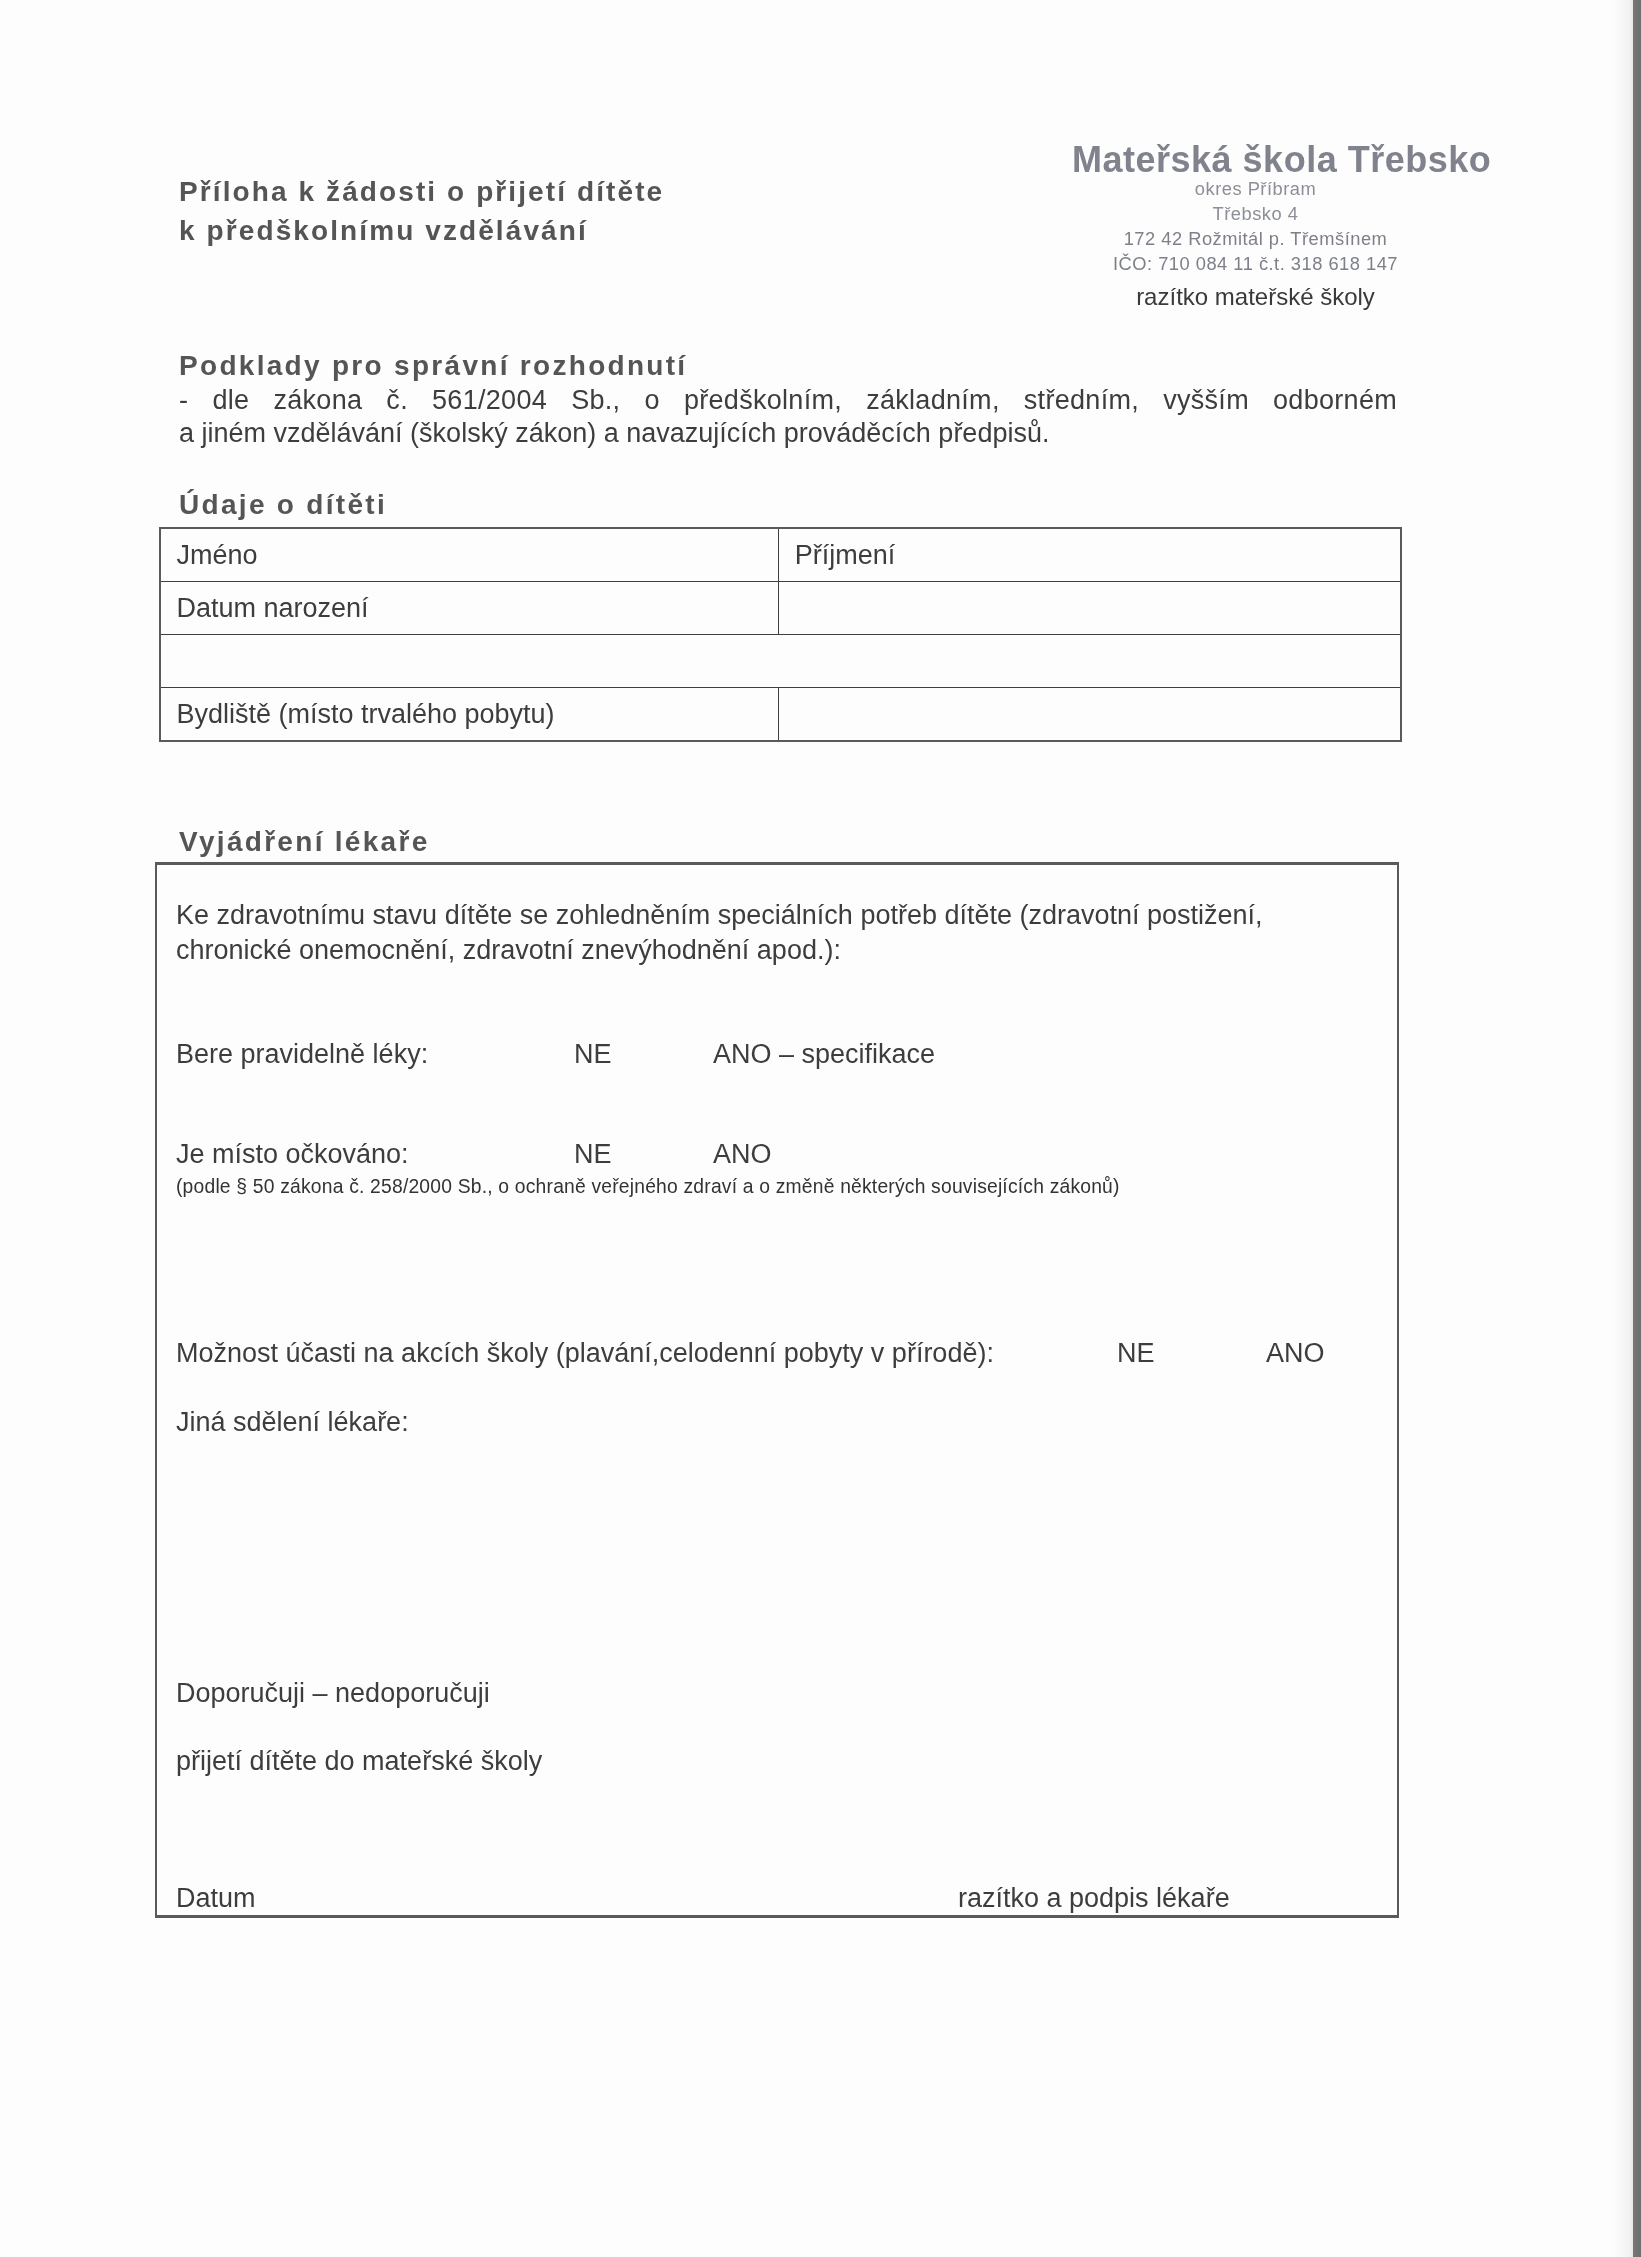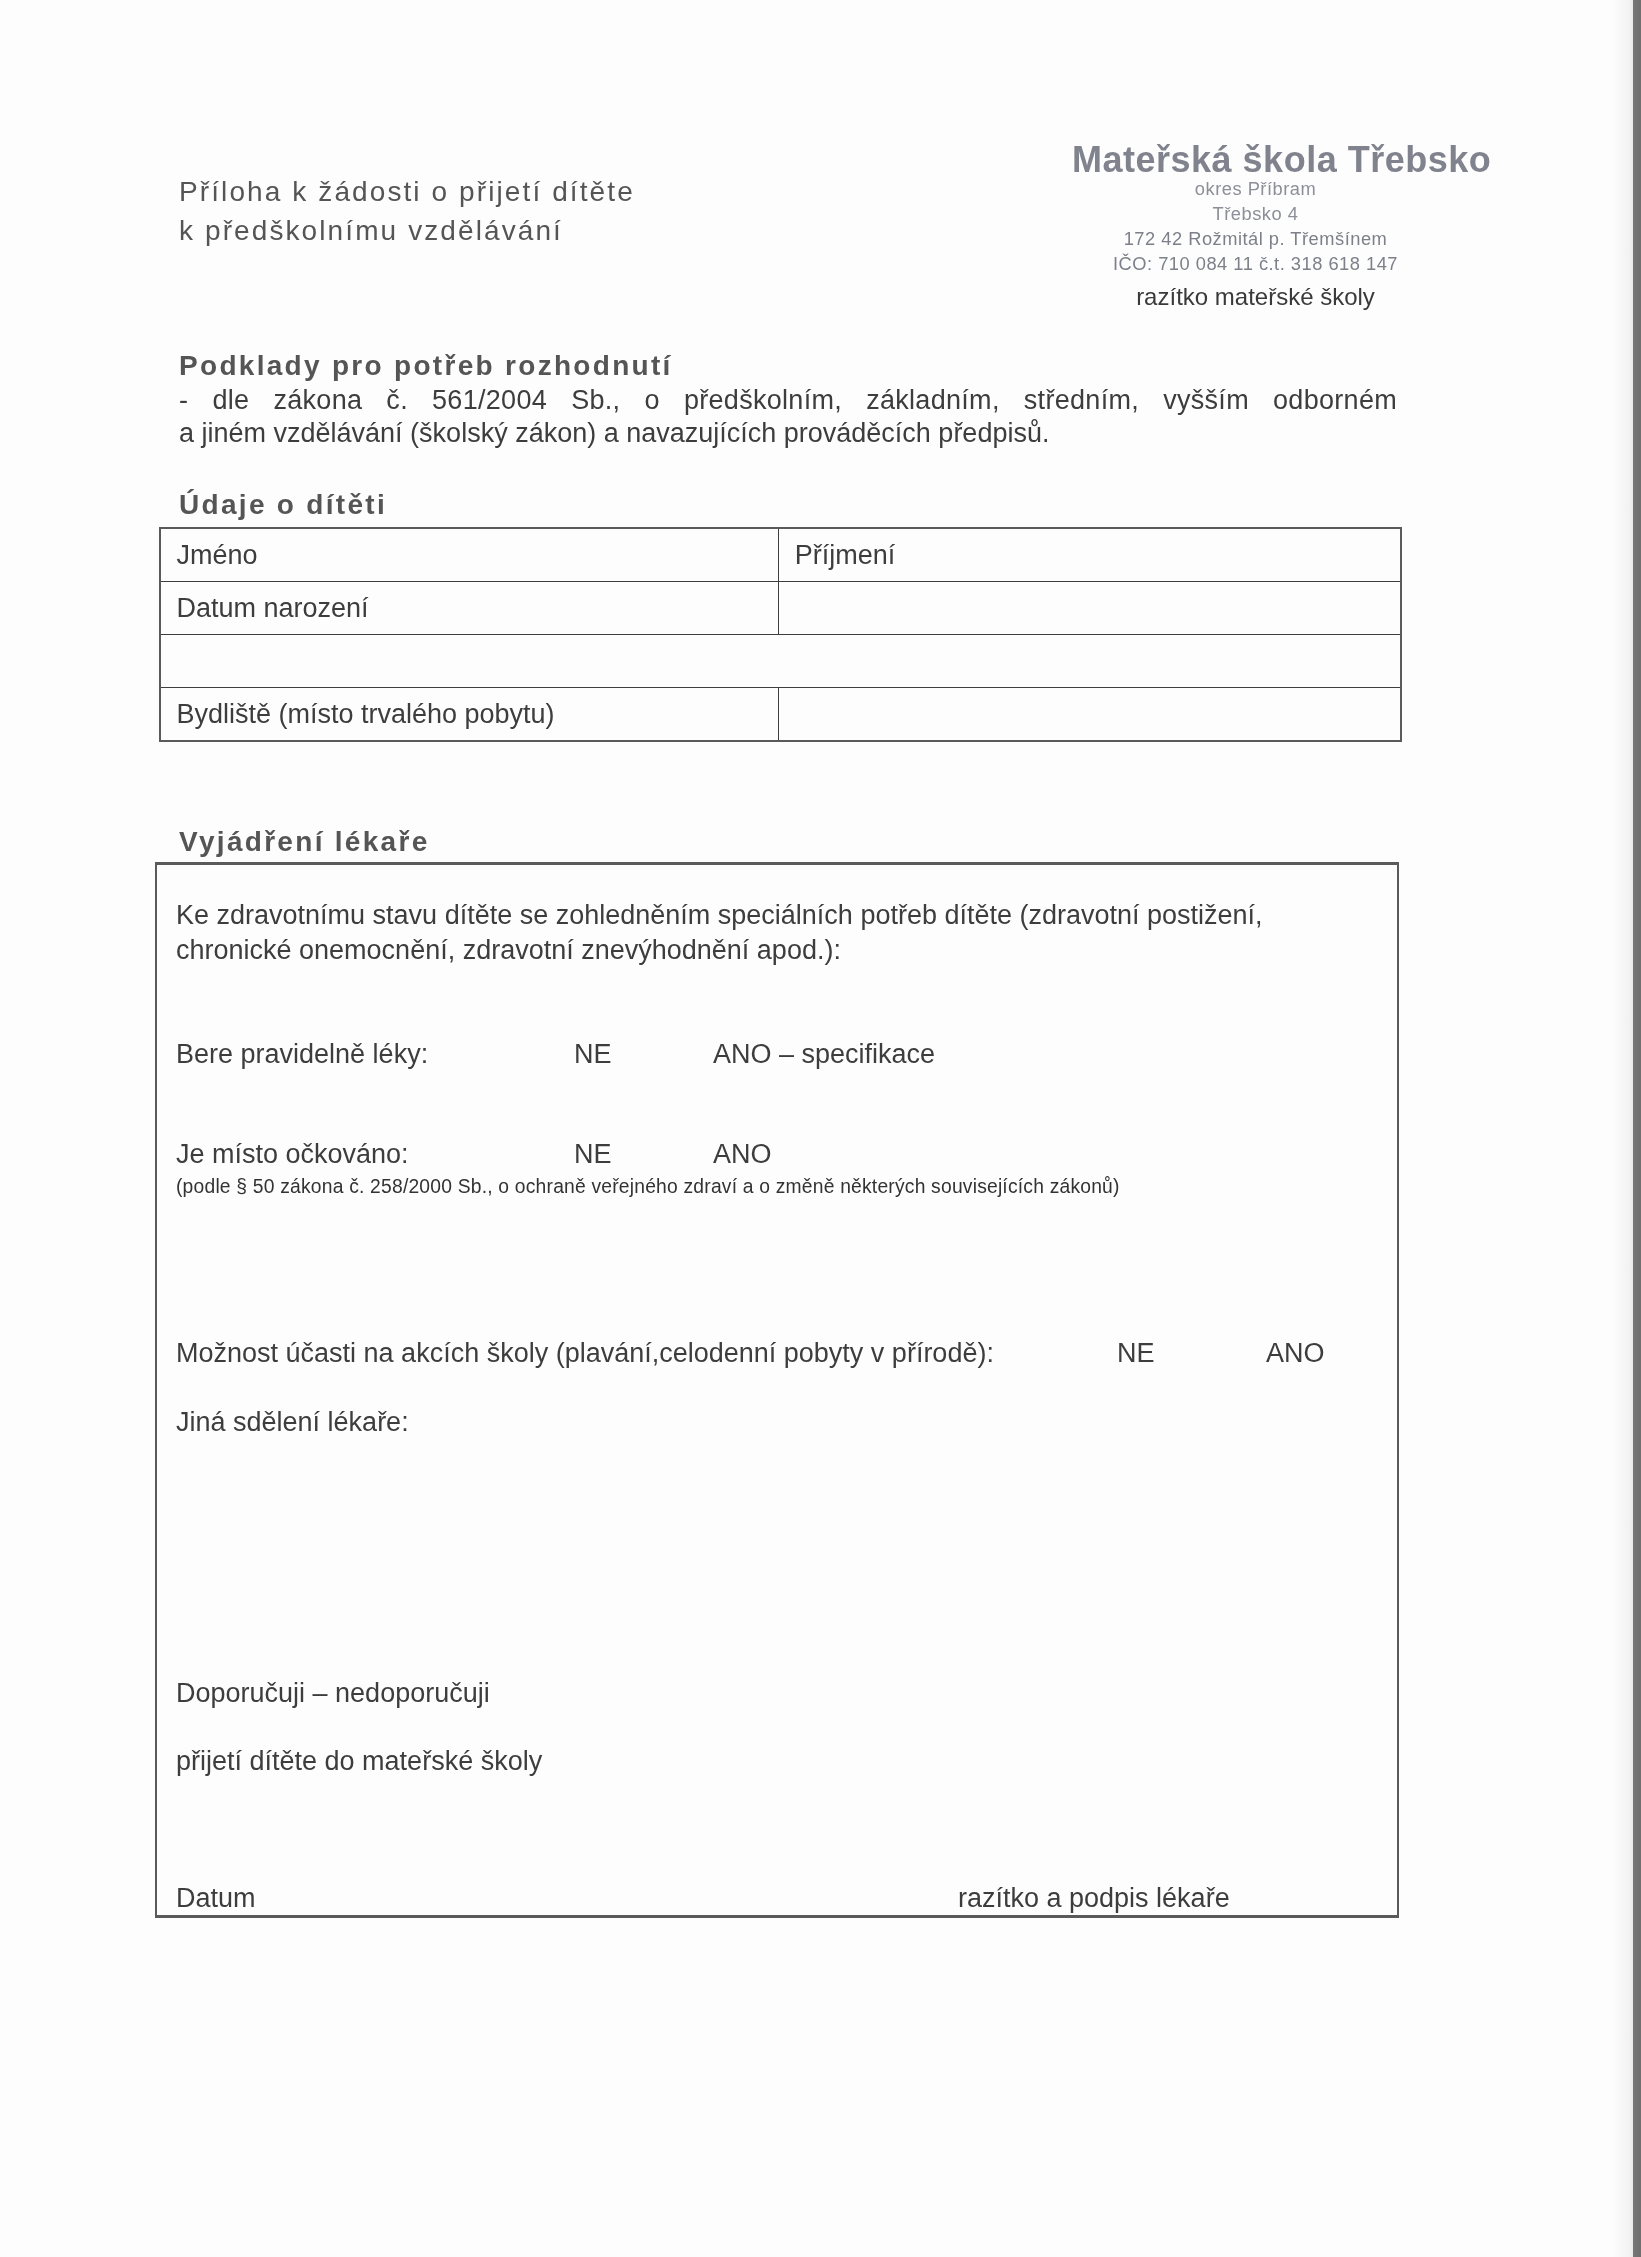--- a/index.html
+++ b/index.html
@@ -9,21 +9,21 @@
     font-family: "Liberation Sans", sans-serif;
     color: #3a3a3a;
   }
   .edge {
     position: absolute; top: 0; right: 0; width: 29px; height: 2257px;
     background: linear-gradient(to right, #fdfdfd 0, #f2f2f2 60%, #e8e8e8 73%, #777 74%, #6e6e6e 100%);
   }
   .abs { position: absolute; white-space: nowrap; }
 
   .doc-title {
-    left: 179px; top: 172px; font-size: 28px; font-weight: normal; letter-spacing: 2.1px;
+    left: 179px; top: 172px; font-size: 28px; font-weight: bold; letter-spacing: 2.1px;
     color: #555; line-height: 39px;
   }
   .stamp {
     left: 1072px; top: 143px; width: 367px; text-align: center; color: #8c8f98;
   }
   .stamp .name { font-size: 36px; font-weight: bold; letter-spacing: 0.5px; line-height: 33px; color: #80838d; }
   .stamp .line { font-size: 18.3px; line-height: 25px; letter-spacing: 0.5px; }
   .stamp .line.dark { color: #7d8089; }
   .stamp .caption { font-size: 24px; line-height: 33px; color: #3a3a3a; margin-top: 3.9px; }
 
@@ -63,21 +63,21 @@
 
 <div class="abs stamp">
   <div class="name">Mateřská škola Třebsko</div>
   <div class="line">okres Příbram</div>
   <div class="line">Třebsko 4</div>
   <div class="line dark">172 42  Rožmitál p. Třemšínem</div>
   <div class="line dark">IČO: 710 084 11  č.t. 318 618 147</div>
   <div class="caption">razítko mateřské školy</div>
 </div>
 
-<div class="abs section-title" style="left:179px; top:350px;">Podklady pro potřeb rozhodnutí</div>
+<div class="abs section-title" style="left:179px; top:350px;">Podklady pro správní rozhodnutí</div>
 <div class="abs body-text legal">
   <div class="l1">- dle zákona č. 561/2004 Sb., o předškolním, základním, středním, vyšším odborném</div>
   <div>a jiném vzdělávání (školský zákon) a navazujících prováděcích předpisů.</div>
 </div>
 
 <div class="abs section-title" style="left:179px; top:489px;">Údaje o dítěti</div>
 <table class="child">
   <tbody>
       <tr>
     <td class="c1"><span>Jméno</span></td>

